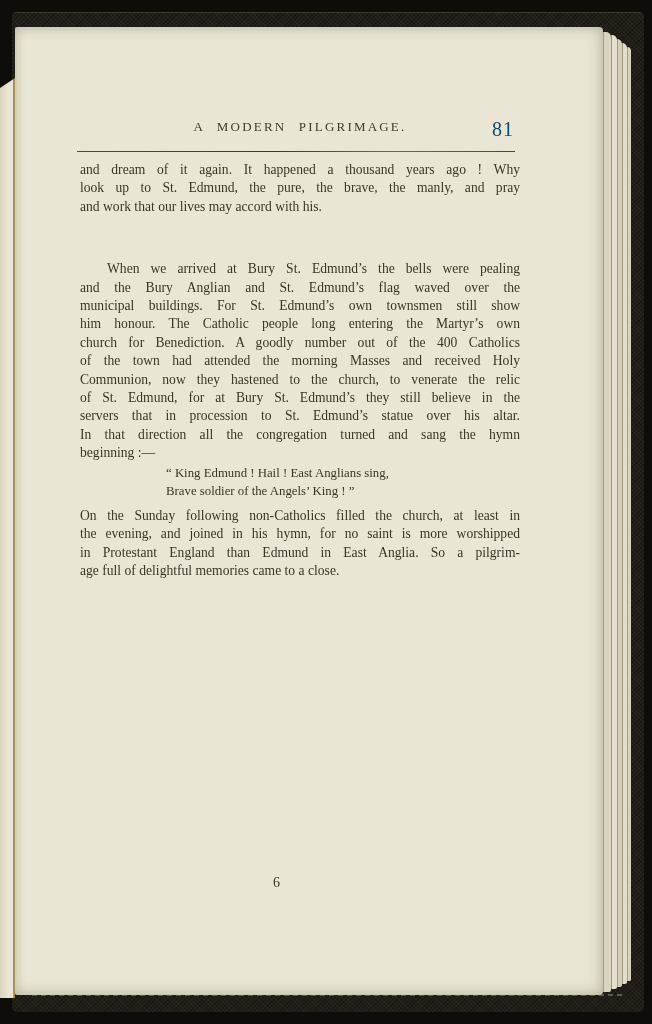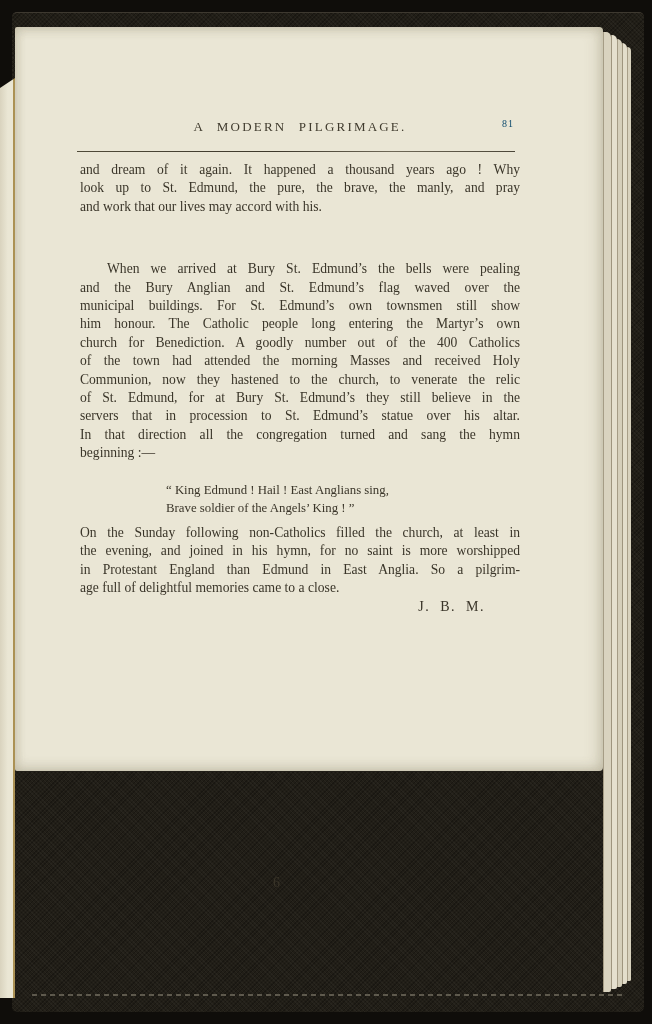--- a/index.html
+++ b/index.html
@@ -34,52 +34,52 @@
   
   .edges { position:absolute; left:603px; top:32px; width:30px; height:960px; }
   .edges .e { position:absolute; border-radius:0 5px 2px 0; }
   .e1 { left:0;  width:8px; top:0;    bottom:0;    background:#d9d3bf; border-left:1px solid #a59c85; }
   .e2 { left:8px; width:6px; top:3px;  bottom:3px;  background:#e5e0ce; border-left:1px solid #9e957e; }
   .e3 { left:14px;width:5px; top:7px;  bottom:5px;  background:#d5cfba; border-left:1px solid #a59c85; }
   .e4 { left:19px;width:5px; top:11px; bottom:8px;  background:#e3decb; border-left:1px solid #9e957e; }
   .e5 { left:24px;width:4px; top:15px; bottom:11px; background:#d8d2bd; border-left:1px solid #a89f88; }
   
   .page {
-    position:absolute; left:15px; top:27px; width:588px; height:744px;
+    position:absolute; left:15px; top:27px; width:588px; height:968px;
     background:#eae6d5;
     border-radius:2px 4px 4px 2px;
     box-shadow:
       inset -6px 0 14px rgba(110,100,70,.15),
       inset 0 -5px 12px rgba(110,100,70,.12),
       inset 0 4px 10px rgba(110,100,70,.10),
       inset 4px 0 8px rgba(110,100,70,.08);
   }
   
   .runhead { position:absolute; left:65px; top:92px; width:440px; height:18px; }
   .runhead .title {
     display:block; text-align:center;
     font-size:13px; letter-spacing:2.2px; word-spacing:7px; color:#403b2e;
   }
   .runhead .pagenum {
     position:absolute; right:6px; top:-1px;
-    font-size:10px; letter-spacing:1px; color:#0c4a6e;
+    font-size:20px; letter-spacing:1px; color:#0c4a6e;
   }
   .rule {
     position:absolute; left:62px; top:124px; width:438px; height:1px;
     background:linear-gradient(90deg,#504b39,#3d382b 45%,#6e6856 72%,#4b4638);
   }
   
   .text {
     position:absolute; left:65px; top:134px; width:440px;
     font-size:13.6px; line-height:18.4px; color:#3a3529;
   }
   .line { text-align:justify; text-align-last:justify; }
   .line.last { text-align-last:left; }
   .line.indent { text-indent:27px;margin-top:44px; }
-  .hymn { margin:18px 0 7px 86px; font-size:12.8px; line-height:18px; }
+  .hymn { margin:1px 0 7px 86px; font-size:12.8px; line-height:18px; }
   .hymn .line { text-align:left; text-align-last:left; }
   .sig {
     text-align:right; padding-right:35px; margin-top:1px;
     font-size:14px; letter-spacing:1.5px; word-spacing:5px;
   }
   .folio { position:absolute; left:258px; top:848px; font-size:14px; color:#3a3529; }
 </style>
 </head>
 <body>
 
@@ -133,18 +133,17 @@
       <div class="line">Brave soldier of the Angels’ King ! ”</div>
     </div>
 
     <div>
       <div class="line">On the Sunday following non-Catholics filled the church, at least in</div>
       <div class="line">the evening, and joined in his hymn, for no saint is more worshipped</div>
       <div class="line">in Protestant England than Edmund in East Anglia.  So a pilgrim-</div>
       <div class="line last">age full of delightful memories came to a close.</div>
     </div>
 
-    <div class="sig">J. B. M.</div>
   </div>
 
   <div class="folio">6</div>
 
 </div>
 
 </body></html>

